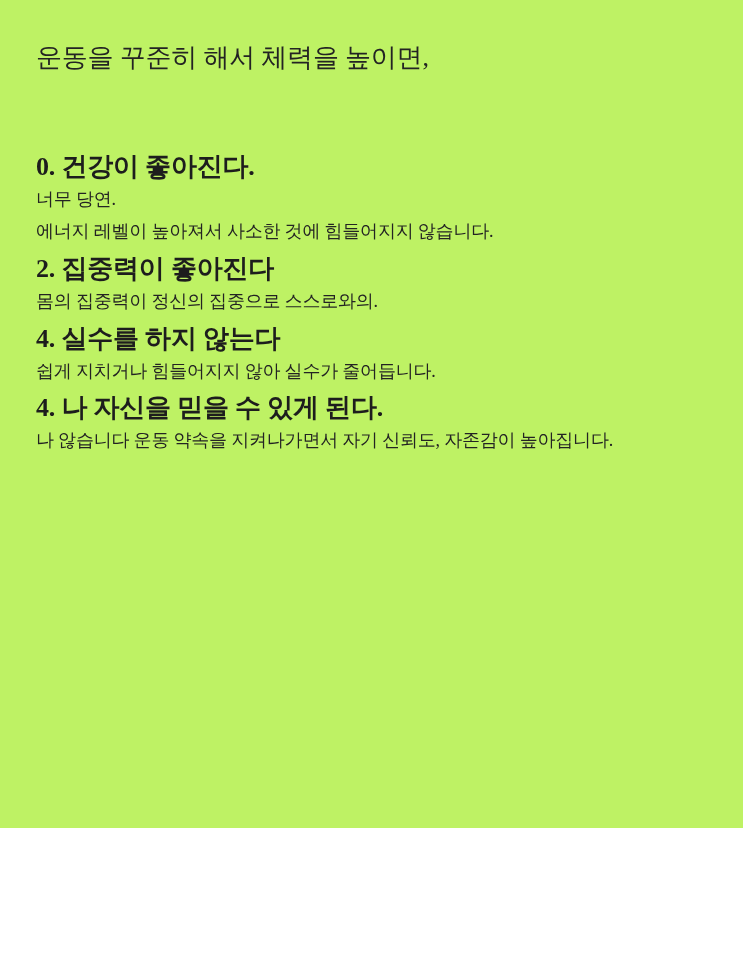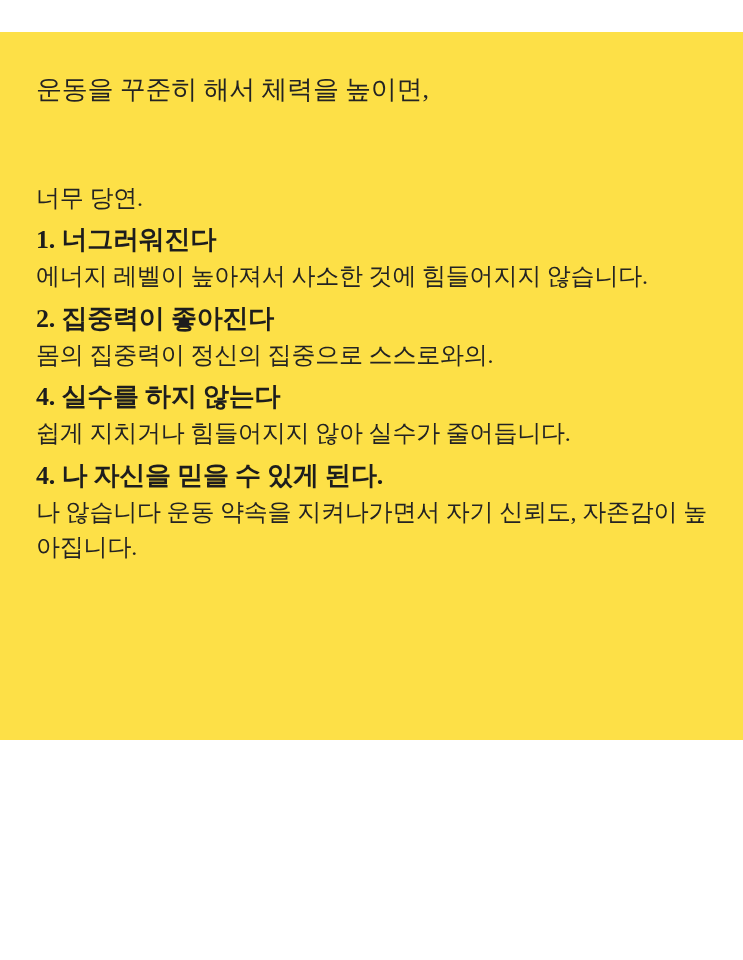--- a/index.html
+++ b/index.html
@@ -9,25 +9,24 @@
   }
   body {
     width: 743px;
     height: 960px;
     font-family: "Liberation Serif", "DejaVu Serif", serif;
     color: #222222;
     overflow: hidden;
   }
   .page {
     width: 743px;
-    height: 708px;
+    height: 828px;
     box-sizing: border-box;
     padding: 40px 36px 0 36px;
-    background: #fde047;
-    margin-top: 32px;
+    background: #bef264;
   }
   .intro {
     font-size: 26px;
     line-height: 1.42;
     color: #232323;
     margin: 0 0 0 0;
     letter-spacing: -0.2px;
   }
   .spacer {
     height: 72px;
@@ -37,46 +36,46 @@
   }
   .heading {
     font-size: 26px;
     font-weight: bold;
     line-height: 1.42;
     color: #1d1d1d;
     margin: 0;
     letter-spacing: -0.2px;
   }
   .body-text {
-    font-size: 24px;
+    font-size: 18px;
     font-weight: normal;
     line-height: 1.48;
     color: #232323;
     margin: 0 0 6px 0;
     letter-spacing: -0.2px;
   }
   .last {
     margin-bottom: 0;
   }
 </style>
 </head>
 <body>
 
 <div class="page">
 
   <p class="intro">운동을 꾸준히 해서 체력을 높이면,</p>
 
   <div class="spacer"></div>
 
   <div class="section">
+    <p class="heading">0. 건강이 좋아진다.</p>
     <p class="body-text">너무 당연.</p>
   </div>
 
   <div class="section">
-    <p class="heading">1. 너그러워진다</p>
     <p class="body-text">에너지 레벨이 높아져서 사소한 것에 힘들어지지 않습니다.</p>
   </div>
 
   <div class="section">
     <p class="heading">2. 집중력이 좋아진다</p>
     <p class="body-text">몸의 집중력이 정신의 집중으로 스스로와의.</p>
   </div>
 
   <div class="section">
     <p class="heading">4. 실수를 하지 않는다</p>

